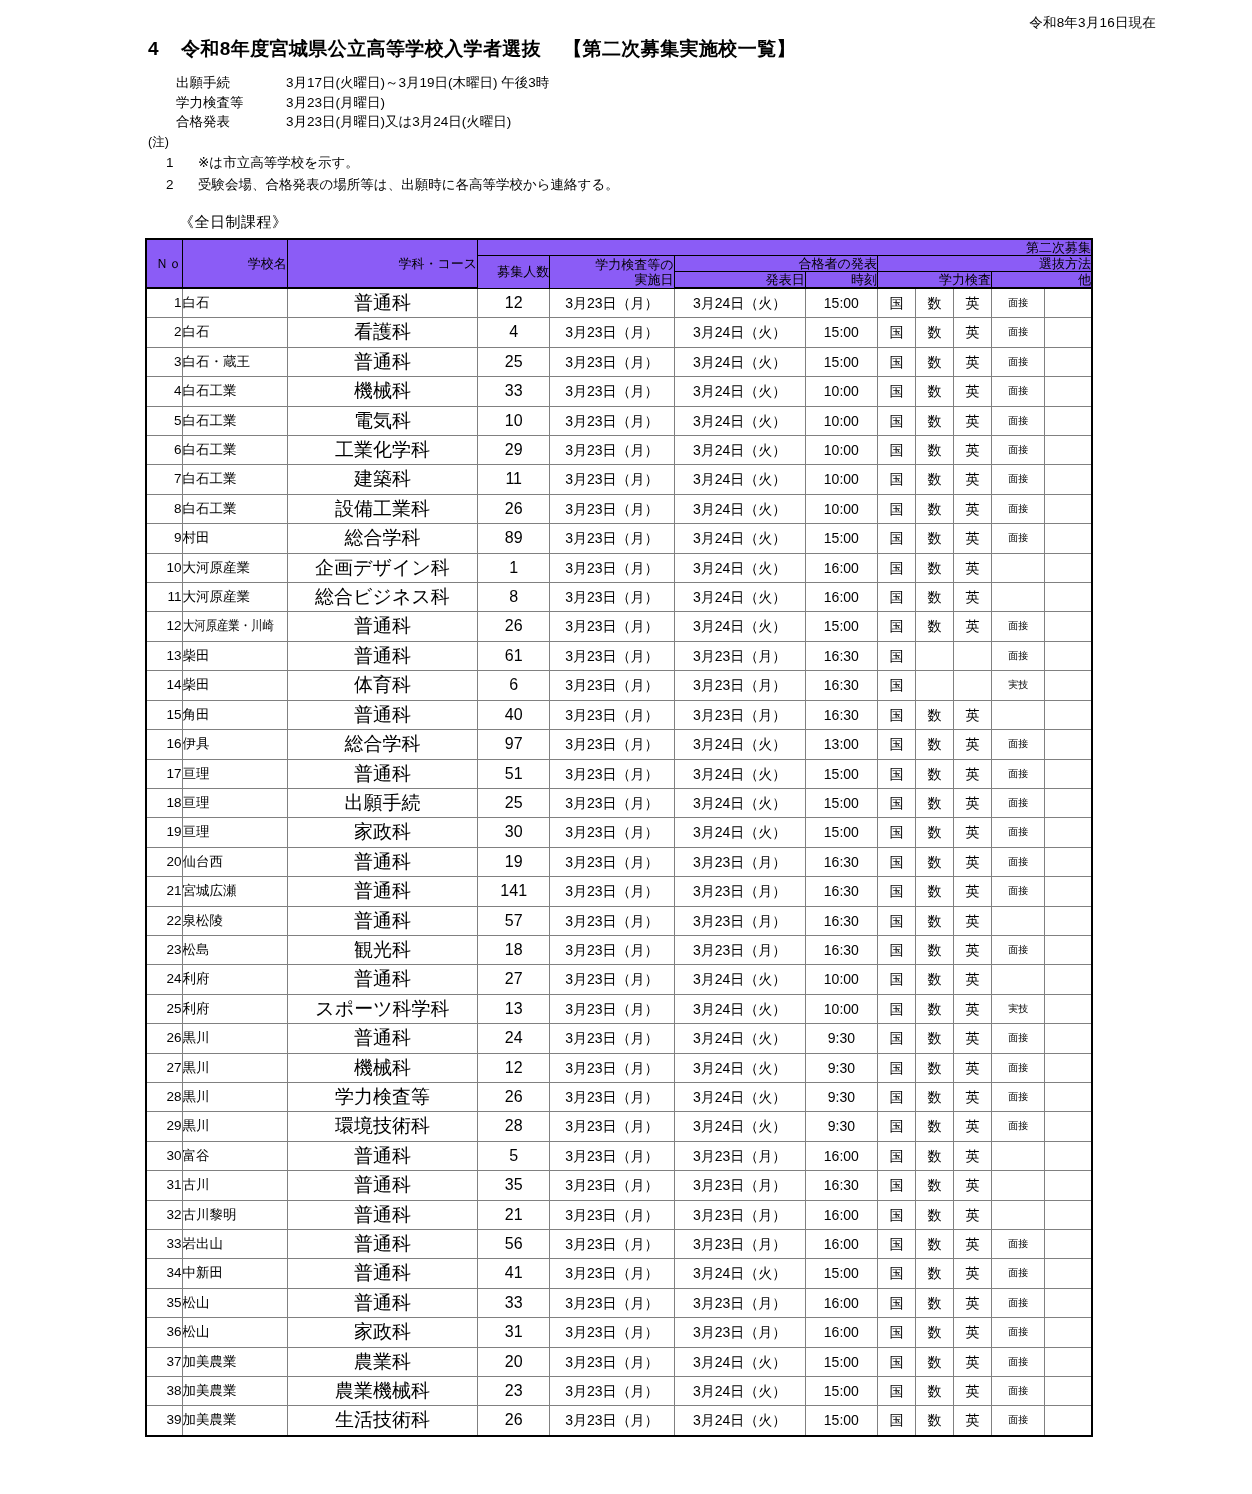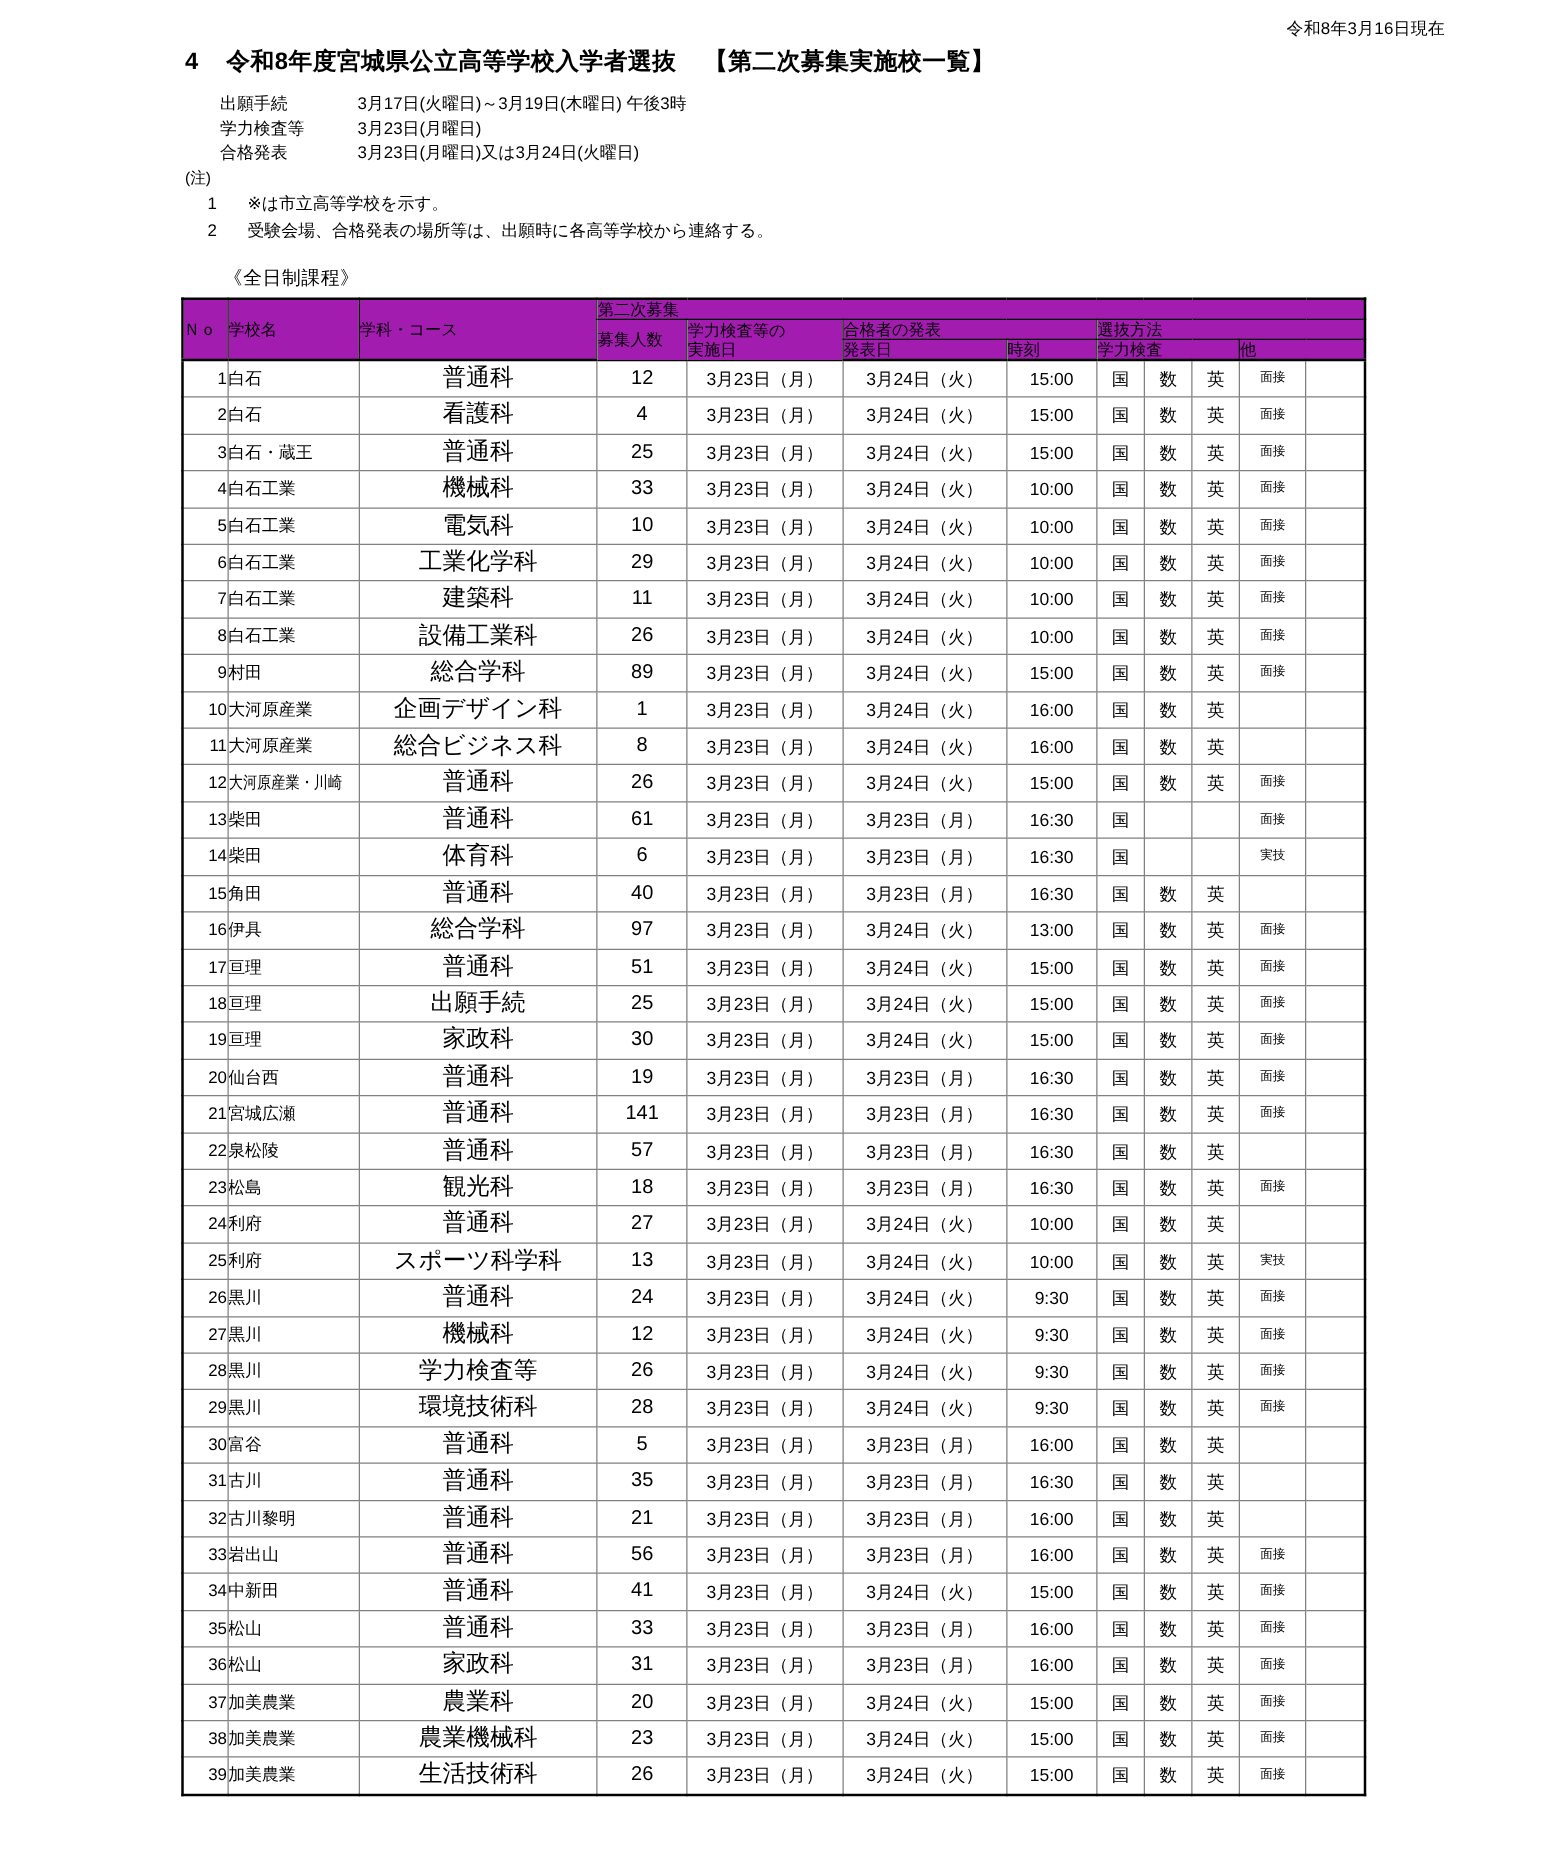--- a/index.html
+++ b/index.html
@@ -112,22 +112,22 @@
 
   
   table.sheet {
     border-top: 2px solid #000;
     border-left: 2px solid #000;
     border-right: 2px solid #000;
     border-bottom: 2px solid #000;
   }
 
   thead th {
-    background: #a21caf;
-    text-align: left;
+    background: #8b5cf6;
+    text-align: right;
     font-size: 13px;
     line-height: 15px;
     border: 1px solid #000 !important;
   }
   thead tr:last-child th { border-bottom: 2px solid #000 !important; }
   thead th.hdr-no,
   thead th.hdr-school,
   thead th.hdr-course { border-bottom: 2px solid #000 !important; }
 
   

